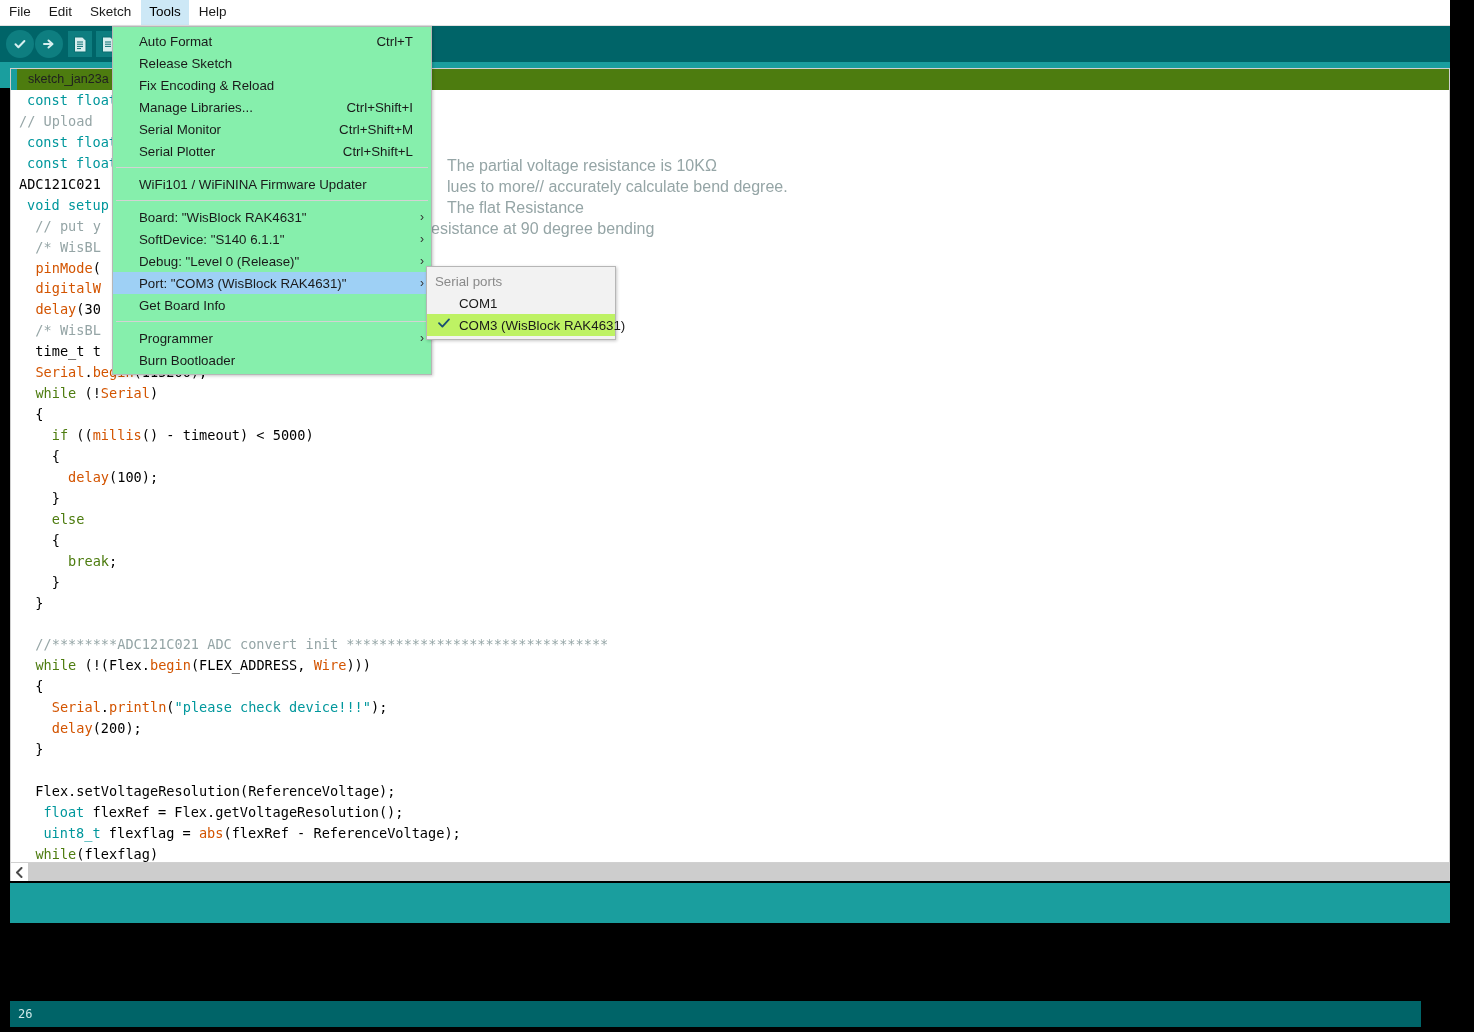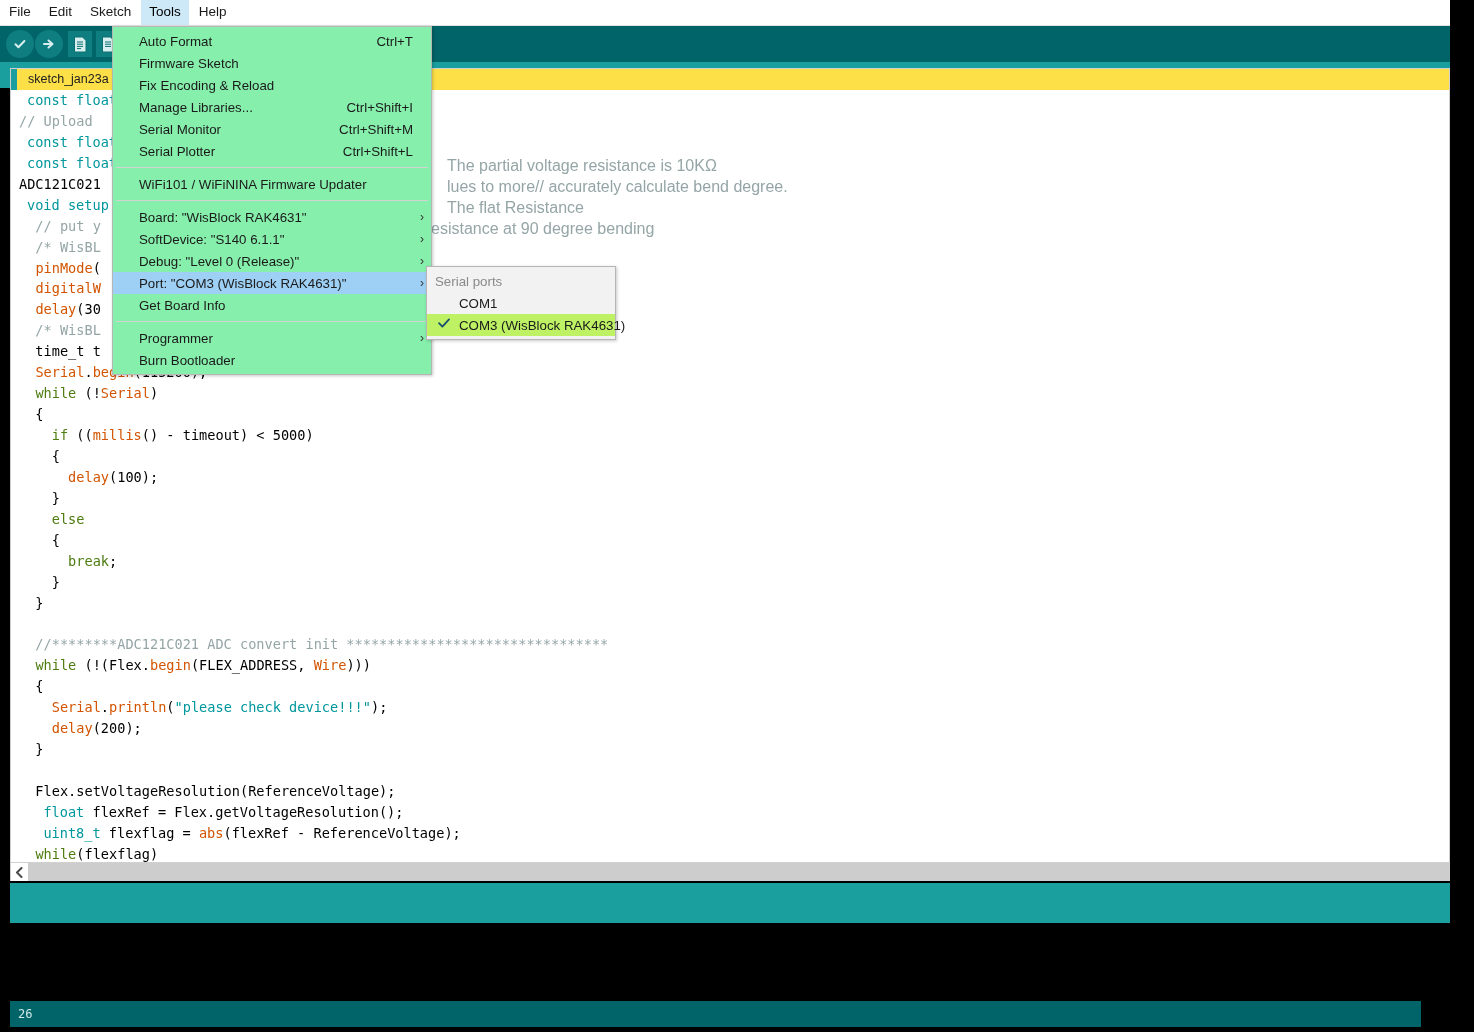--- a/index.html
+++ b/index.html
@@ -75,21 +75,21 @@
     position: absolute; left: 10px; top: 68px;
     width: 1440px; height: 795px;
     background: #ffffff;
     border: 1px solid #d0d0d0;
     box-sizing: border-box;
     overflow: hidden;
   }
   #tabrow {
     position: absolute; left: 0; top: 0;
     height: 21px; width: 100%;
-    background: #fde047;
+    background: #4d7c0f;
     display: flex; align-items: center;
   }
   #tab-accent {
     width: 6px; height: 21px; background: #1a9e9e;
   }
   #tab-label {
     font-size: 12.5px; color: #202020;
     padding-left: 11px;
     line-height: 21px;
     white-space: nowrap;
@@ -287,21 +287,21 @@
   <div id="bottombar">
     <div id="lineno">26</div>
   </div>
 
   <div id="tools-menu">
     <div class="mi">
       <span>Auto Format</span>
       <span class="accel">Ctrl+T</span>
     </div>
     <div class="mi">
-      <span>Firmware Sketch</span>
+      <span>Release Sketch</span>
       <span class="accel"></span>
     </div>
     <div class="mi">
       <span>Fix Encoding &amp; Reload</span>
       <span class="accel"></span>
     </div>
     <div class="mi">
       <span>Manage Libraries...</span>
       <span class="accel">Ctrl+Shift+I</span>
     </div>

